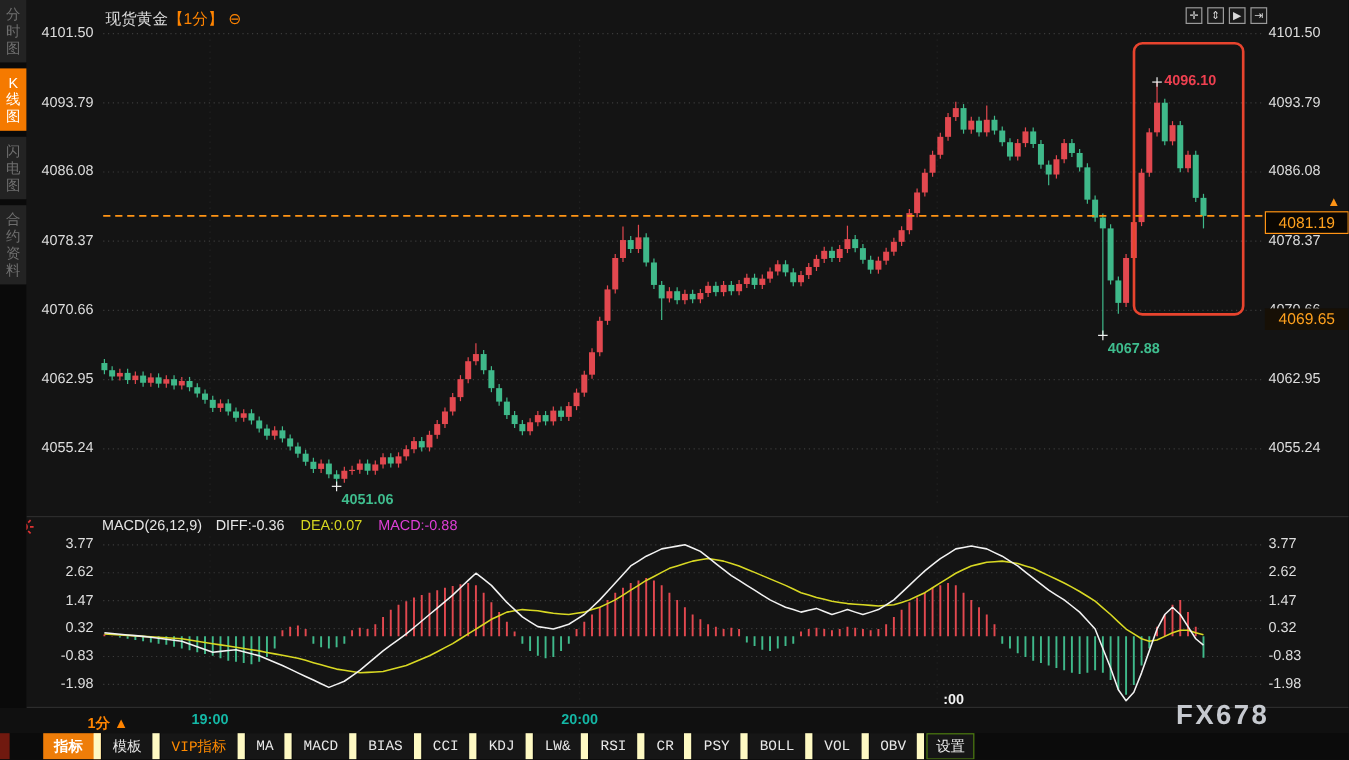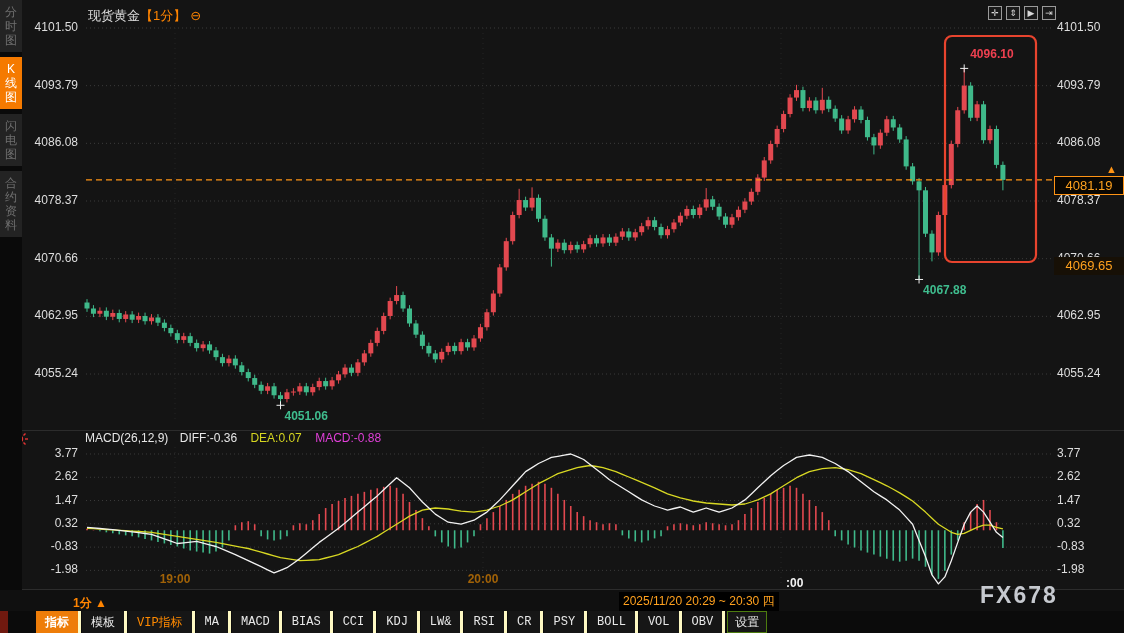--- a/index.html
+++ b/index.html
@@ -17,21 +17,21 @@
     font-size:12px; line-height:14px; cursor:pointer; letter-spacing:0;
   }
   .side-tab.active { background:#f57a00; color:#ffffff; }
   
   .ov { position:absolute; z-index:3; white-space:nowrap; }
   #title { left:88px; top:7px; font-size:13px; color:#dcdcdc; }
   #title .period { color:#ff8400; }
   #title .minus-circle { color:#ff8400; font-size:13px; margin-left:4px; }
   .tickL { position:absolute; width:58px; text-align:right; color:#dedede; z-index:3; font-size:12px; }
   .tickR { position:absolute; left:1057px; color:#dedede; z-index:3; font-size:12px; }
-  .time-tick { position:absolute; top:572px; transform:translateX(-50%); color:#a16207; font-weight:bold; z-index:3; }
+  .time-tick { position:absolute; top:592px; transform:translateX(-50%); color:#14b8a6; font-weight:bold; z-index:3; }
   #toolbox { position:absolute; left:988px; top:6px; display:flex; gap:4px; z-index:6; }
   .tool-btn {
     width:14px; height:14px; border:1px solid #9a9a9a; color:#d8d8d8; background:#1a1a1a;
     font-size:9px; line-height:12px; text-align:center; cursor:pointer;
   }
   
   #hi-label  { color:#ef4050; font-weight:bold; }
   #lo-label  { color:#3fbd8e; font-weight:bold;text-align:center; }
   #spike-label{ color:#3fbd8e; font-weight:bold; }
   #last-badge {
@@ -59,21 +59,21 @@
   }
   #partial-tick { left:786px; top:576px; color:#f2f2f2; font-weight:bold; z-index:4; }
   #toolbar {
     position:absolute; left:0; top:611px; width:1124px; height:22px; background:#0b0b0b;
     display:flex; align-items:stretch; z-index:4;
     font-family:"Liberation Mono","DejaVu Sans Mono",monospace;
   }
   #toolbar .red-notch { width:8px; background:#70190f; margin-right:28px; }
   .tb-item {
     display:flex; align-items:center; padding:0 9px; margin-right:1px; background:#161616;
-    color:#e8e8e8; font-size:12px; cursor:pointer; border-right:3px solid #fef9c3;
+    color:#e8e8e8; font-size:12px; cursor:pointer; border-right:6px solid #fef9c3;
   }
   .tb-item.active { background:#ee7d09; color:#ffffff; font-weight:bold; }
   .tb-item.vip { color:#ff8a00; font-weight:normal; }
   .tb-item.boxed { border:1px solid #4d7c0f; margin:0 1px; padding:0 7px; }
   #watermark {
     left:980px; top:582px; font-size:23px; font-weight:bold; color:#c6c9cf;
     letter-spacing:2px; z-index:5; font-family:"Liberation Sans",sans-serif;
   }
   #chart-svg { position:absolute; left:0; top:0; z-index:1; }
 </style>
@@ -596,31 +596,30 @@
       <circle cx="9" cy="9" r="1.6" fill="#ffffff"></circle>
   </svg>
 
   <div class="ov" id="macd-header">
     <span class="w">MACD(26,12,9)</span>
     <span class="w" style="margin-left:8px">DIFF:-0.36</span>
     <span class="y">DEA:0.07</span>
     <span class="m">MACD:-0.88</span>
   </div>
 
-  <div class="ov" id="hi-label" style="left: 970.2px; top: 47px;">4096.10</div>
+  <div class="ov" id="hi-label" style="left: 970.2px; top: 60px;">4096.10</div>
   <div class="ov" id="spike-label" style="left: 923.05px; top: 283.478px;">4067.88</div>
   <div class="ov" id="lo-label" style="left: 284.5px; top: 409.291px;">4051.06</div>
 
   <div class="ov" id="last-badge">4081.19</div>
   <div class="ov" id="ref-badge">4069.65</div>
   <div class="ov" id="price-arrow">▲</div>
 
   <div id="axis-row"></div>
   <div class="ov" id="period-label">1分 ▲</div>
-  <div class="ov" id="date-box">2025/11/20 20:29 ~ 20:30 四</div>
   <div class="ov" id="partial-tick">:00</div>
 
   <div id="toolbar">
     <div class="red-notch"></div>
   <div class="tb-item active">指标</div>
       <div class="tb-item">模板</div>
       <div class="tb-item vip">VIP指标</div>
       <div class="tb-item">MA</div>
       <div class="tb-item">MACD</div>
       <div class="tb-item">BIAS</div>

